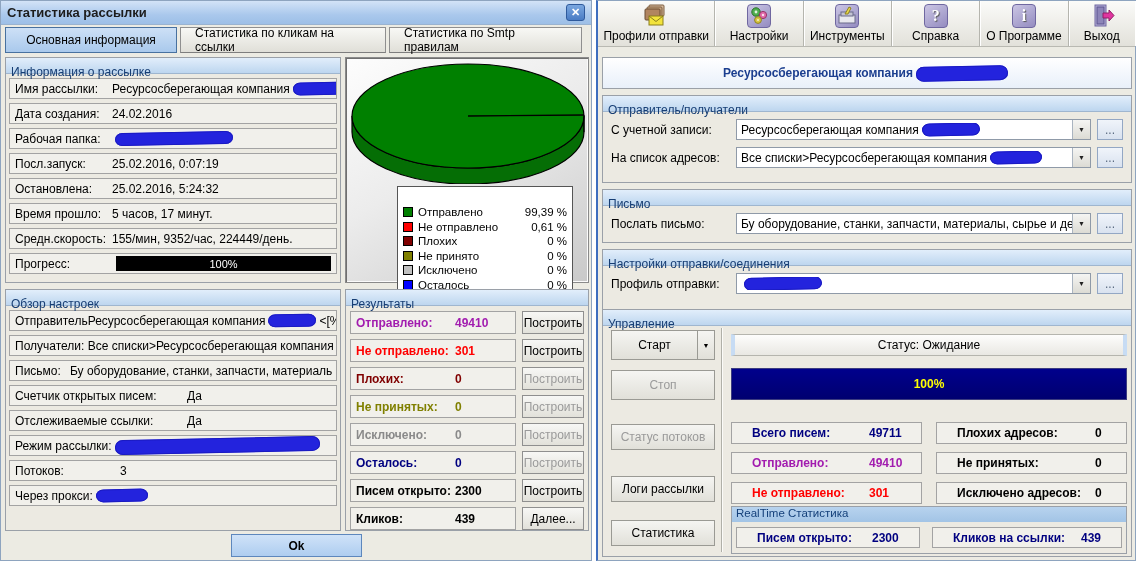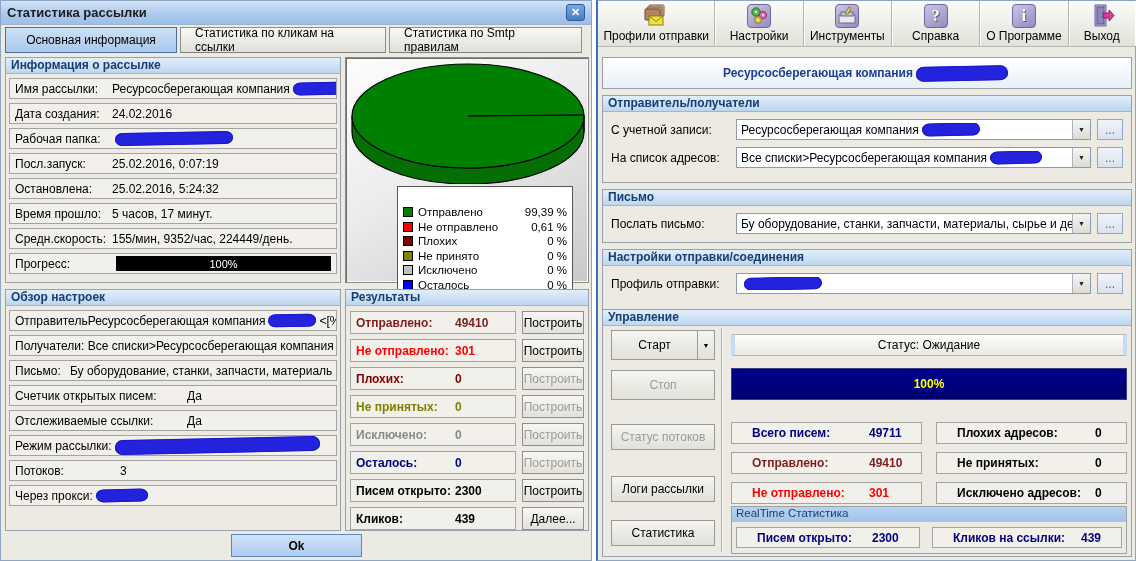--- a/index.html
+++ b/index.html
@@ -22,21 +22,21 @@
   
   .tabs { display:flex; gap:3px; padding:2px 4px 0 4px; height:28px; }
   .tab { height:26px; display:flex; align-items:center; justify-content:center; padding:0 14px;
          background:linear-gradient(180deg,#f8f8f5,#e0dfd8); border:1px solid #8f8f8f; border-bottom-color:#7e7e7e;
          font-size:12px; cursor:pointer; }
   .tab.active { background:linear-gradient(180deg,#cde0f6,#a9c9ec); border:1px solid #48719f; font-weight:normal; }
 
   
   .group { position:absolute; border:1px solid #9aa0a8; background:#eceae2; }
   .group-hd { height:16px; background:linear-gradient(180deg,#e2eefb,#bdd6ef); border-bottom:1px solid #9fb6cf;
-              color:#173e74; font-size:12px; padding:0 5px;font-weight:bold; }
+              color:#173e74; font-size:12px; padding:7px 5px; }
 
   
   .frow { display:flex; align-items:center; height:21px; border:1px solid #a3a3a3; background:#f1f0eb;
           margin:4px 3px 0 3px; padding:0 5px; white-space:nowrap; overflow:hidden; }
   .flabel { flex:none; }
   .fvalue { flex:none; }
   .lw97  .flabel { width:97px; }
 
   .redact { display:inline-block; height:13px; background:#2323dd; border-radius:8px/7px;
             box-shadow:0 0 0 1px #1b1bc0 inset; transform:rotate(-1.2deg); margin:0 3px; flex:none; }
@@ -57,21 +57,21 @@
   
   .rrow { display:flex; align-items:center; margin:5px 4px 0 4px; height:23px; }
   .rbox { flex:1; height:23px; border:1px solid #a3a3a3; background:#f1f0eb; display:flex; align-items:center;
           padding:0 5px; font-weight:bold; white-space:nowrap; }
   .rbox .flabel { width:99px; }
   .btn { height:23px; border:1px solid #8f8f8f; background:linear-gradient(180deg,#f7f7f5,#e2e1da);
          display:flex; align-items:center; justify-content:center; font-size:12px; cursor:pointer; }
   .rrow .btn { width:62px; margin-left:6px; flex:none; }
   .btn.disabled { color:#9a9a9a; cursor:default; }
 
-  .c-green{color:#7f1d1d}.c-red{color:#ff0000}.c-maroon{color:#800000}.c-olive{color:#808000}
+  .c-green{color:#a21caf}.c-red{color:#ff0000}.c-maroon{color:#800000}.c-olive{color:#808000}
   .c-gray{color:#8a8a8a}.c-navy{color:#000080}.c-black{color:#000}
 
   .ok-btn { position:absolute; left:230px; top:533px; width:131px; height:23px;
             background:linear-gradient(180deg,#cfe2f8,#aecdf0); border:1px solid #5d87bd; font-weight:bold;
             display:flex; align-items:center; justify-content:center; cursor:pointer; }
 
   
   .toolbar { height:46px; display:flex; background:linear-gradient(180deg,#fbfbf9,#e2e1da);
              border-bottom:1px solid #b9b9b2; }
   .tbtn { flex:1; display:flex; flex-direction:column; align-items:center; justify-content:flex-end;

